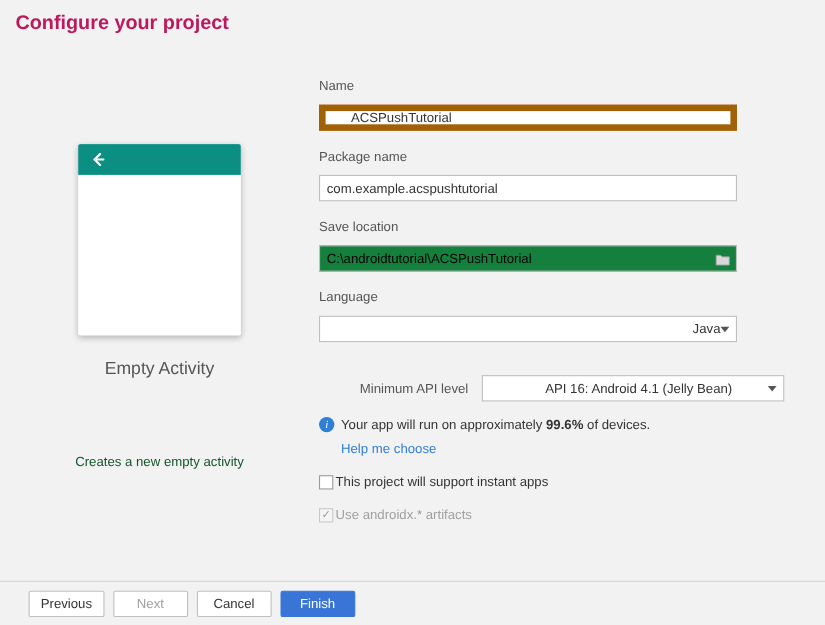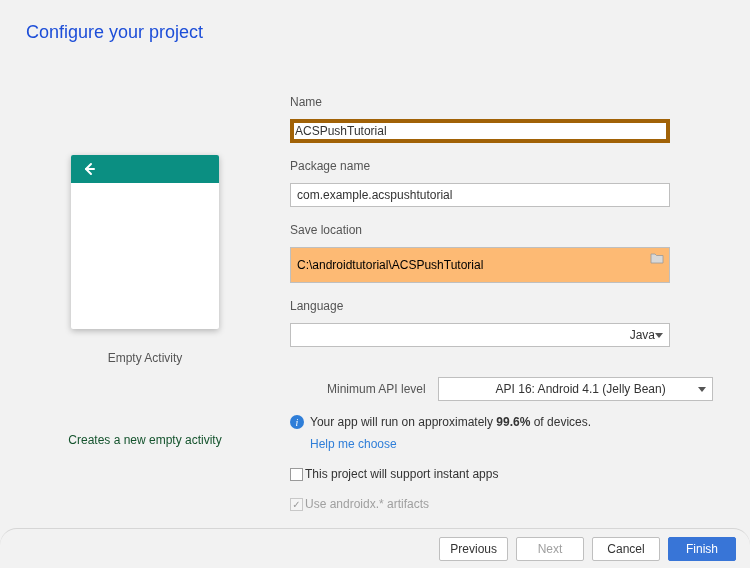--- a/index.html
+++ b/index.html
@@ -17,24 +17,24 @@
   .wizard {
     display: flex;
     flex-direction: column;
     width: 100%;
     height: 100%;
   }
   .header {
     padding: 10px 14px 0 14px;
   }
   .header h1 {
-    margin: 12px;
+    margin: 0;
     font-size: 18px;
-    font-weight: 400;
-    color: #1d4ed8;
+    font-weight: 700;
+    color: #be185d;
   }
   .body {
     display: flex;
     flex: 1;
     padding: 40px 30px 10px 30px;
     gap: 30px;
   }
   .left {
     width: 230px;
     display: flex;
@@ -55,21 +55,21 @@
   .phone-top {
     height: 28px;
     background: #0b8f82;
     display: flex;
     align-items: center;
     padding-left: 10px;
   }
   .phone-top svg { display: block; }
   .template-name {
     margin-top: 22px;
-    font-size: 12px;
+    font-size: 16px;
     color: #555;
   }
   .template-desc {
     margin-top: 68px;
     font-size: 12px;
     color: #14532d;
     text-align: center;
   }
   .right {
     flex: 1;
@@ -89,30 +89,30 @@
     height: 24px;
     border: 1px solid #bfbfbf;
     background: #fff;
     font-family: inherit;
     font-size: 12px;
     padding: 0 6px;
     color: #333;
     outline: none;
   }
   input.text-input.focused {
-    border: 4px solid #a16207;
-    padding: 0 1px;
+    border: 6px solid #a16207;
+    padding: 0 23px;
   }
   .input-with-icon {
     width: 380px;
-    height: 36px;
+    height: 24px;
     border: 1px solid #bfbfbf;
-    background: #fdba74;
-    display: flex;
-    align-items: flex-start;
+    background: #15803d;
+    display: flex;
+    align-items: flex-end;
   }
   .input-with-icon input {
     flex: 1;
     border: none;
     height: 100%;
     padding: 0 6px;
     font-family: inherit;
     font-size: 12px;
     outline: none;
     background: transparent;
@@ -190,25 +190,24 @@
     justify-content: center;
     font-size: 10px;
     color: #9a9a9a;
   }
   .check-row.disabled { color: #a0a0a0; }
   .check-row.disabled .checkbox { border-color: #c8c8c8; background: #f5f5f5; }
   .footer {
     height: 40px;
     border-top: 1px solid #d6d6d6;
     display: flex;
-    justify-content: flex-end;
+    justify-content: flex-start;
     align-items: center;
     gap: 8px;
-    padding: 0 14px;
-    border-radius: 17px;
+    padding: 0 26px;
   }
   .btn {
     height: 24px;
     min-width: 68px;
     padding: 0 10px;
     border: 1px solid #bfbfbf;
     background: #fff;
     font-family: inherit;
     font-size: 12px;
     color: #333;

